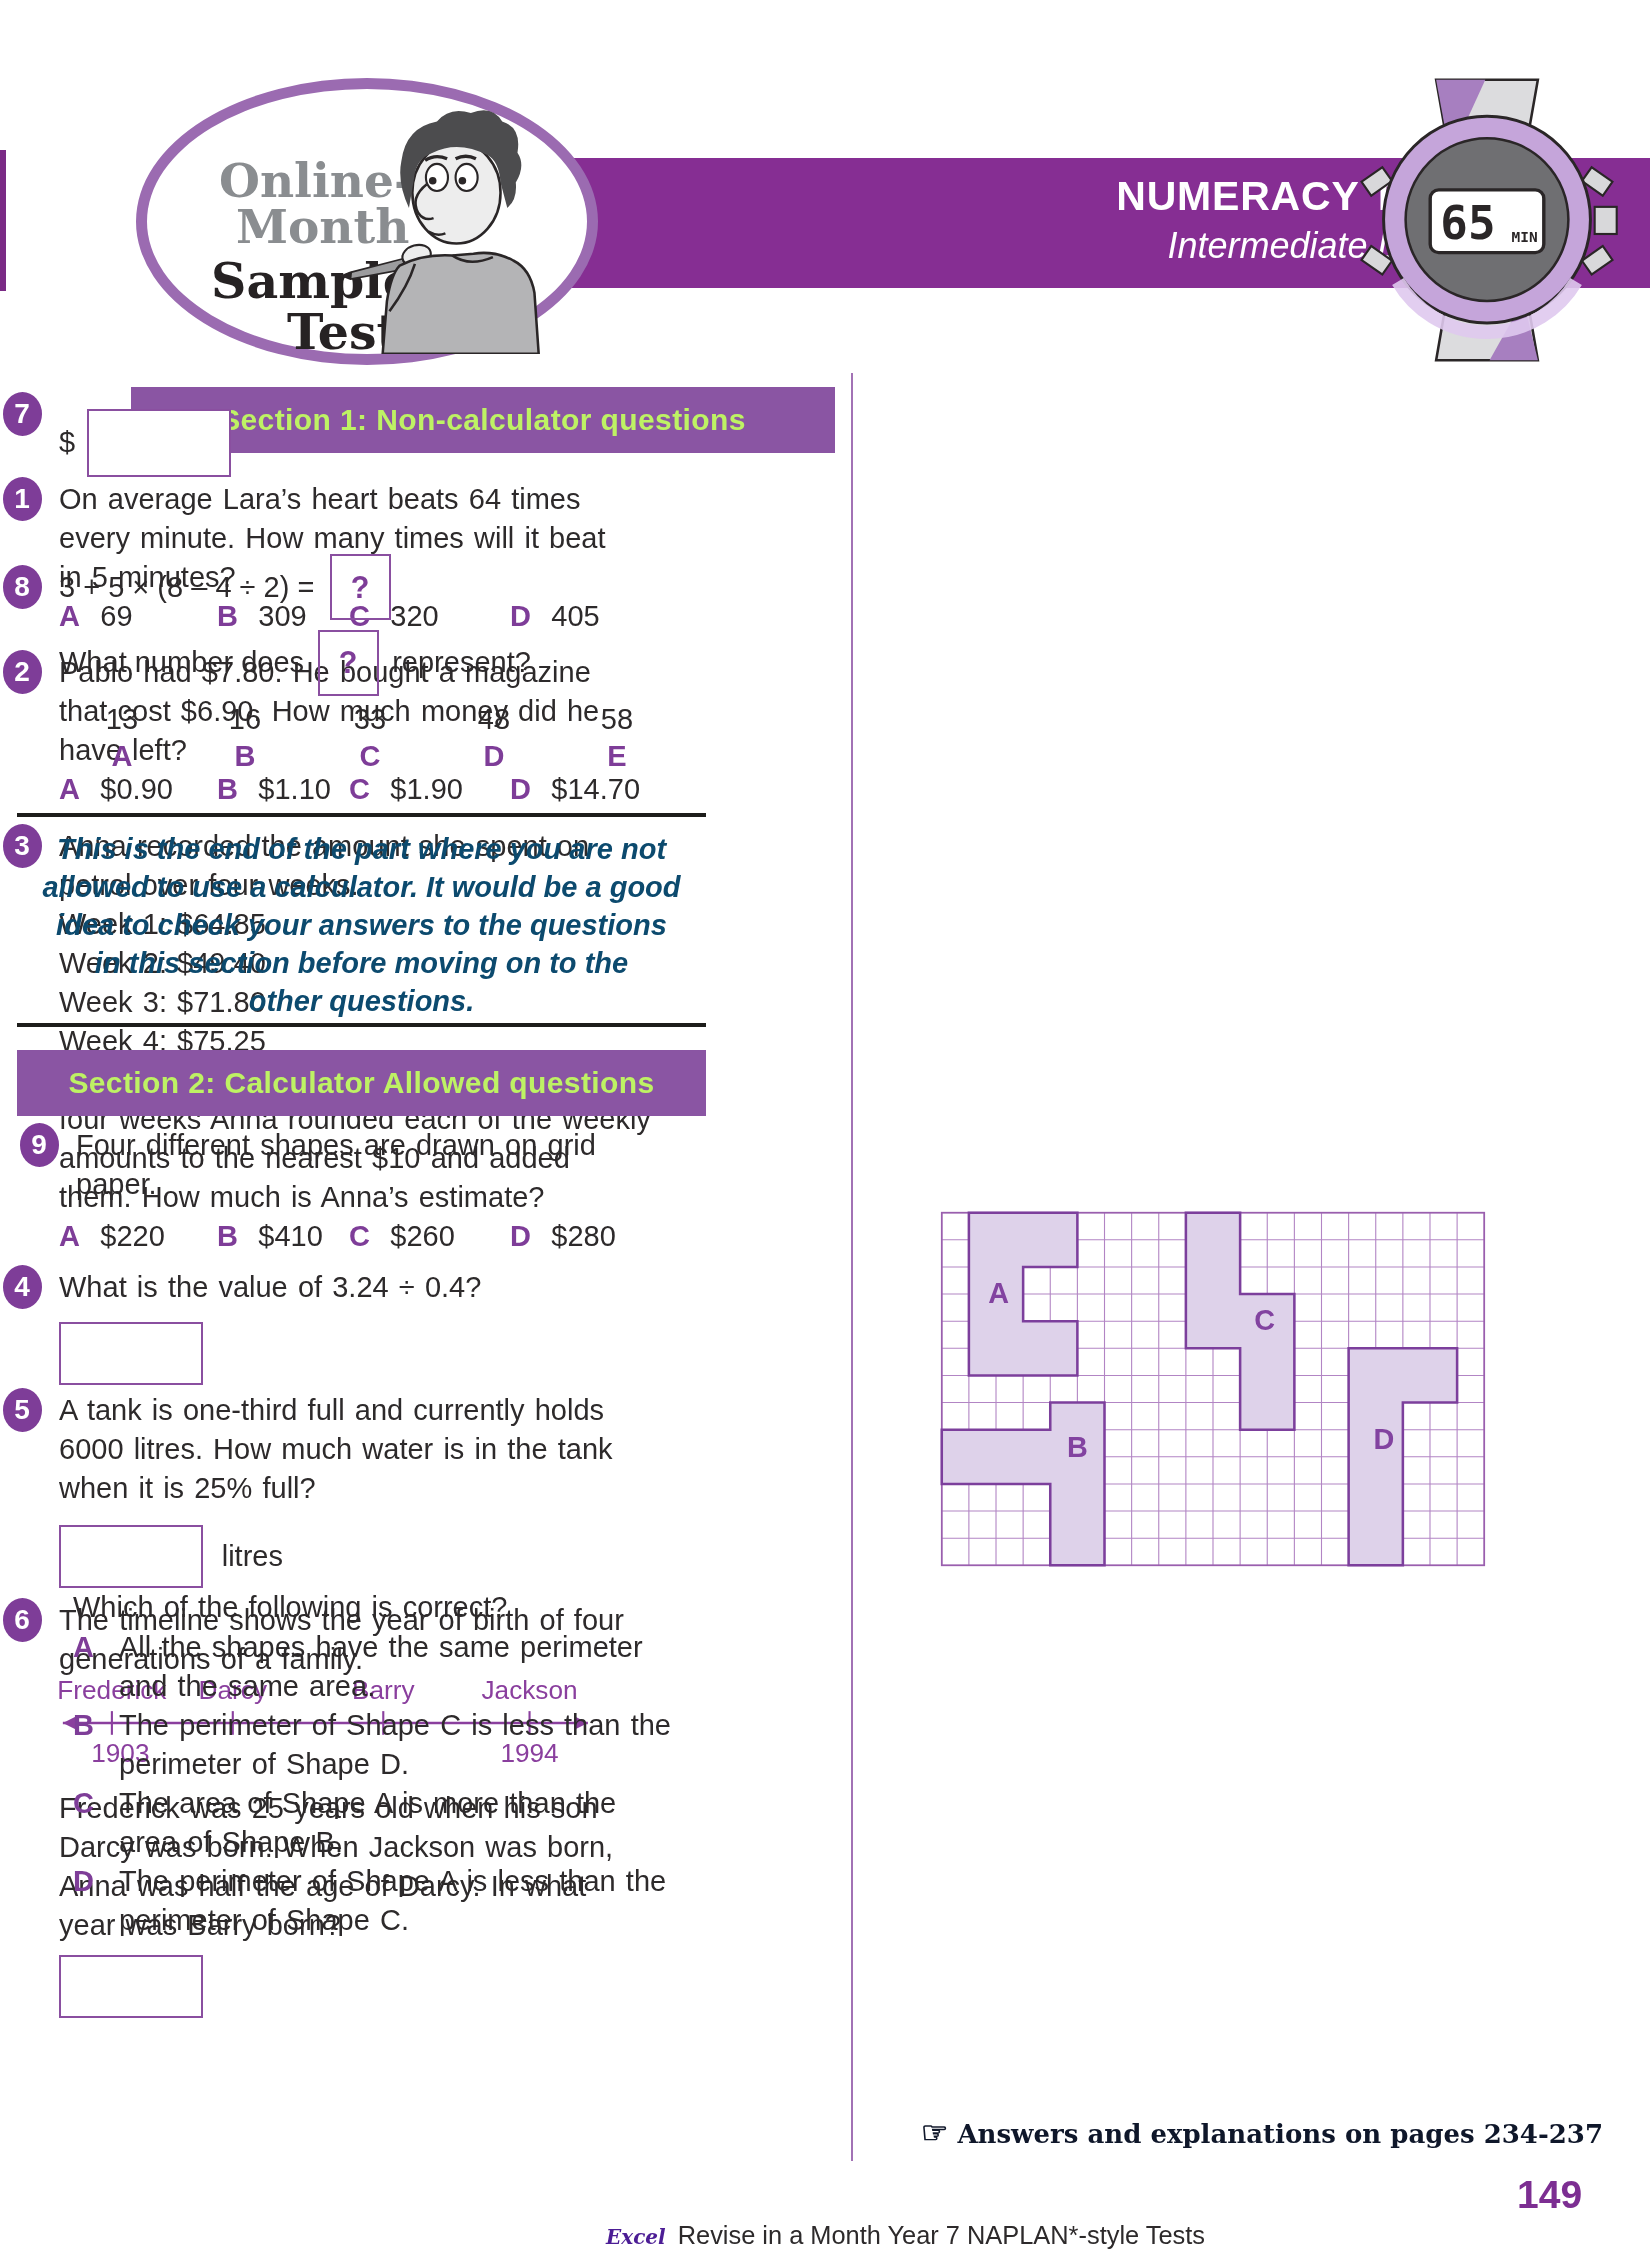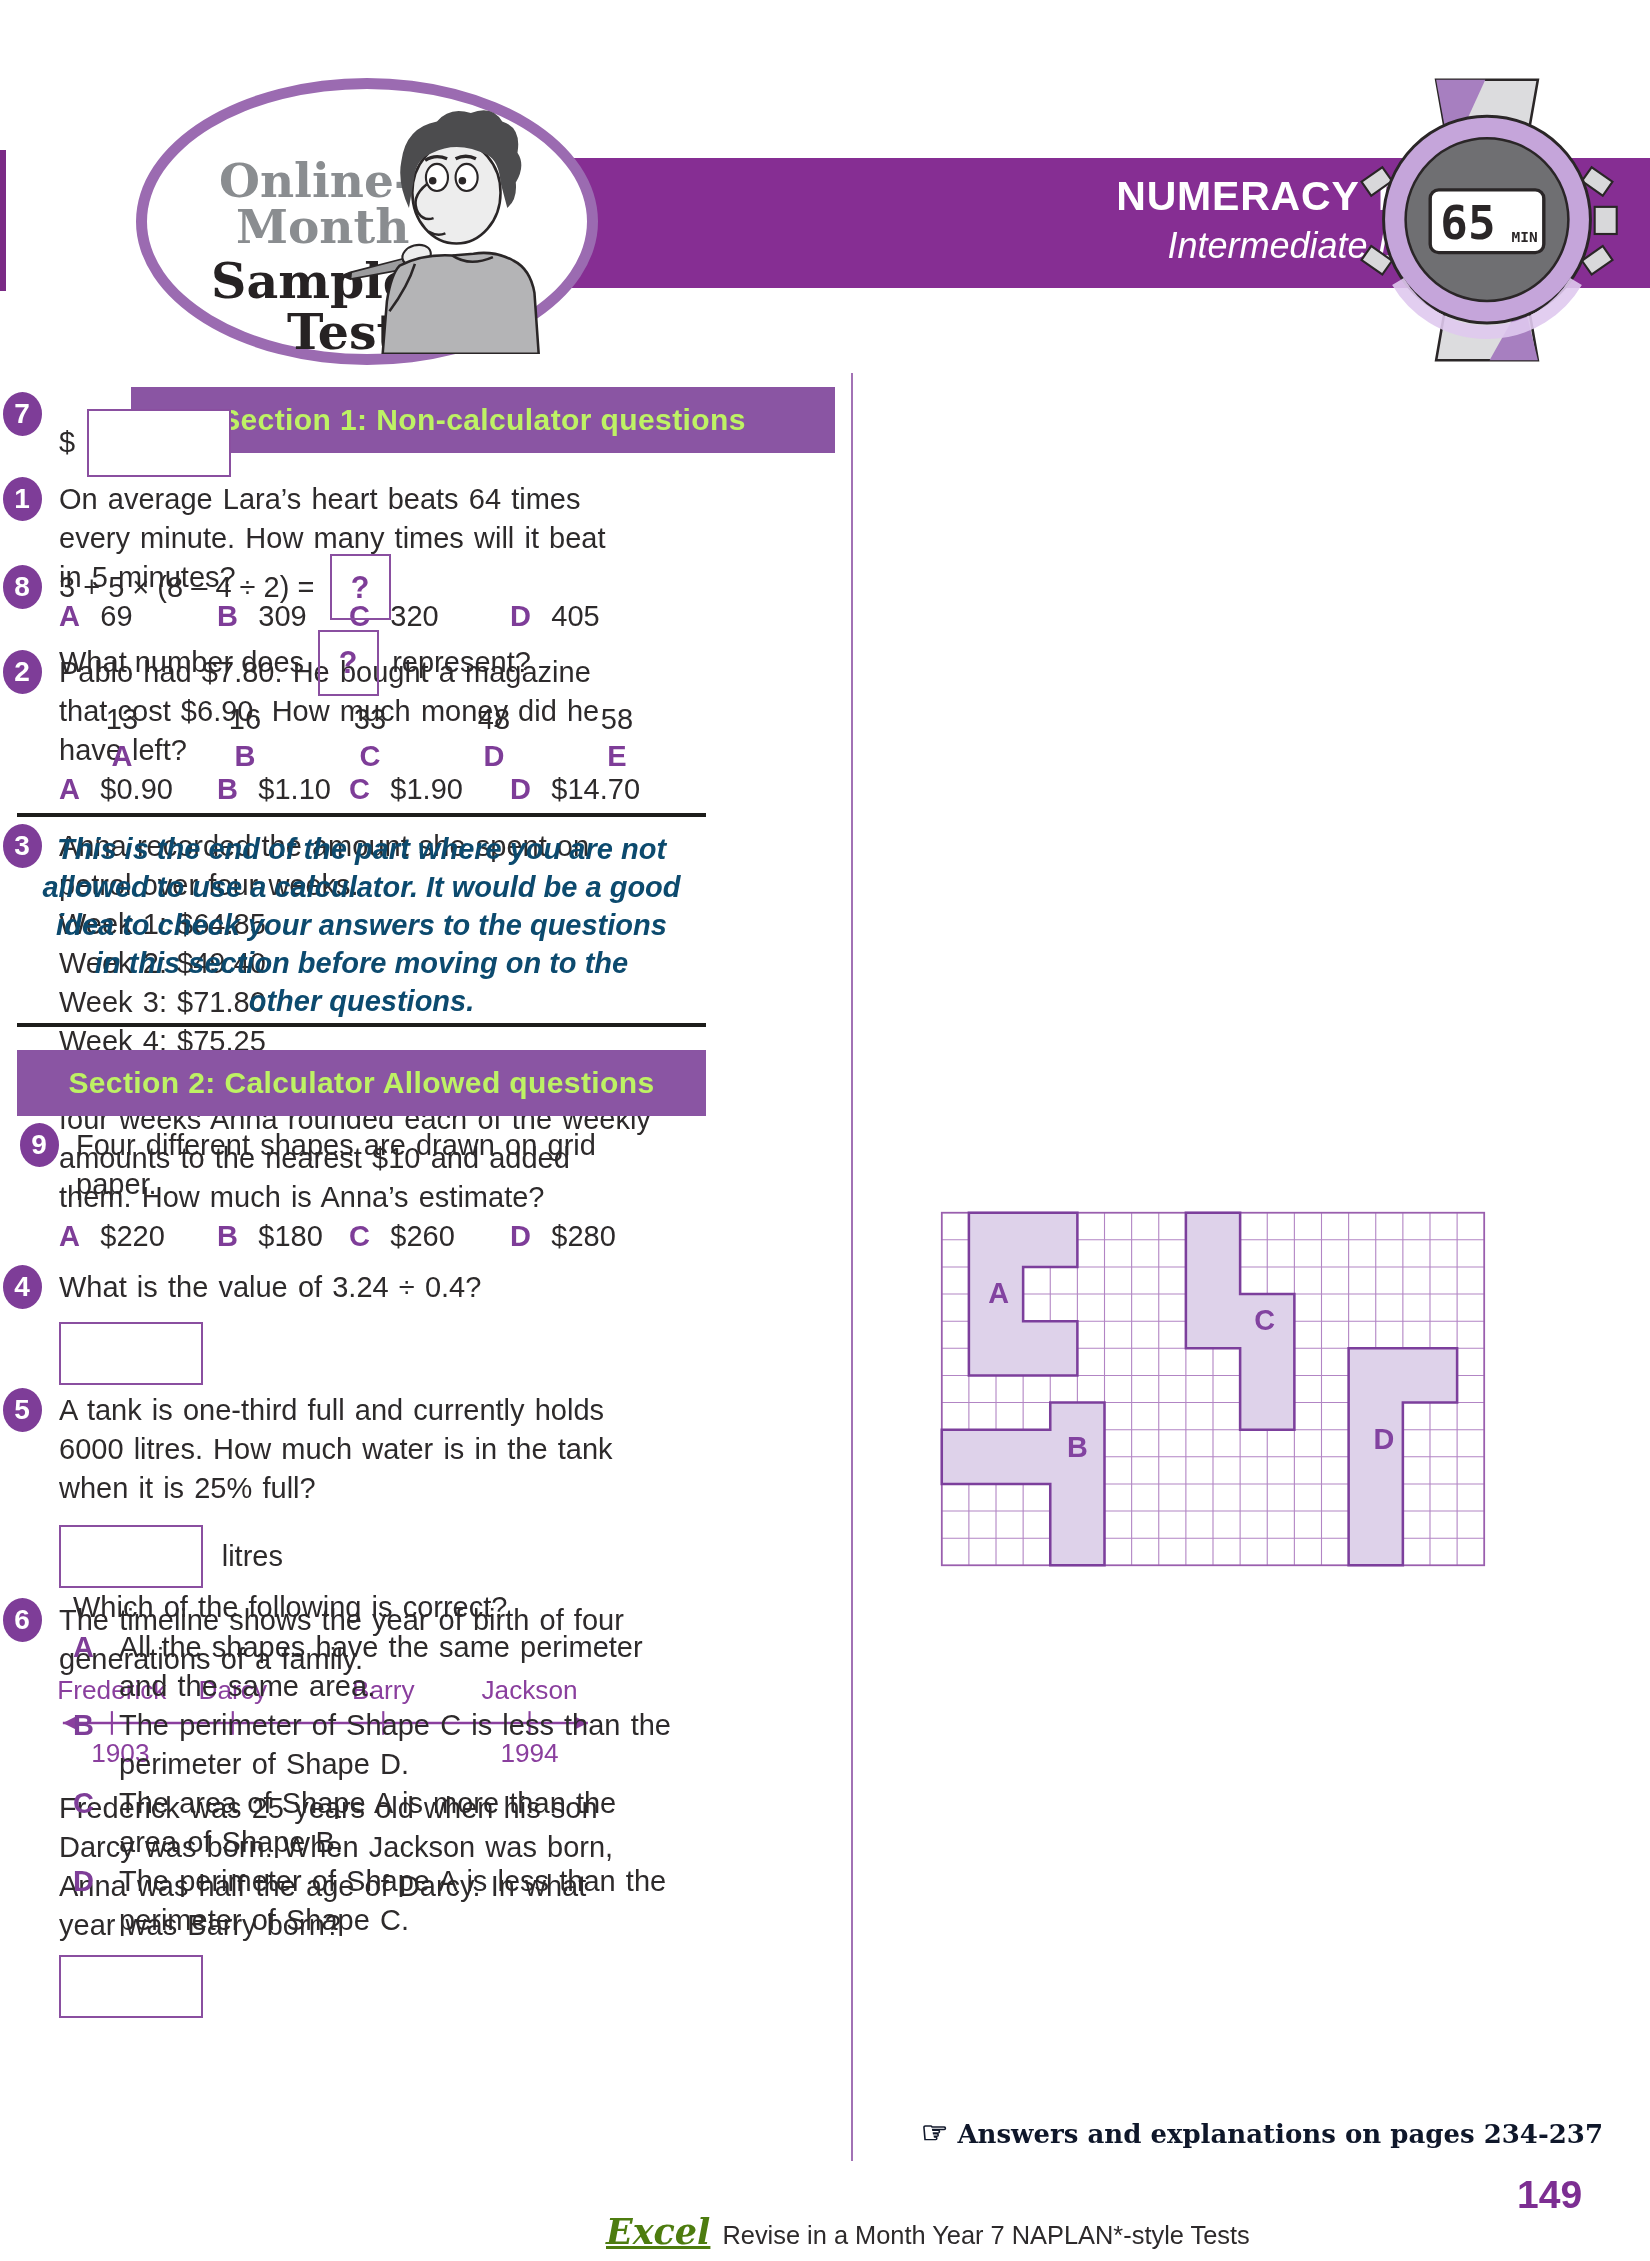--- a/index.html
+++ b/index.html
@@ -43,21 +43,21 @@
   .rule{height:4.2px;background:#1d1d1b;}
   #notice{text-align:center;color:#0c4a6e;font-weight:bold;font-style:italic;font-size:29px;}
   .numcell{position:absolute;transform:translateX(-50%);height:37px;line-height:37px;}
   .abccell{position:absolute;transform:translateX(-50%);height:37px;line-height:37px;color:#7e3d98;font-weight:bold;}
   .q9opt{position:relative;padding-left:46px;}
   .q9opt .letter{position:absolute;left:0;top:0;height:39px;line-height:39px;}
   
   #foot-note{color:#0f172a;font-family:"DejaVu Serif",serif;font-weight:bold;font-size:26px;
              text-align:right;white-space:nowrap;}
   #brand{display:flex;align-items:baseline;gap:12px;white-space:nowrap;}
-  #brand-name{font-family:"DejaVu Serif",serif;font-style:italic;font-weight:bold;font-size:35px;color:#4d7c0f;text-decoration:underline;}
+  #brand-name{font-family:"DejaVu Serif",serif;font-style:italic;font-weight:bold;font-size:20px;color:#4c1d95;}
   #brand-rest{font-size:25.4px;color:#2d2a2b;margin-top:38px;}
   #pagenum{font-size:39px;font-weight:bold;color:#7c2e92;}
 </style>
 </head>
 <body>
 
 <div id="edge-bar" class="abs"></div>
 <div id="banner" class="abs">
   <div id="banner-text" class="abs">
     <div id="banner-title">NUMERACY TEST 1</div>
@@ -184,21 +184,21 @@
       <div class="line">amounts to the nearest $10 and added</div>
       <div class="line">them. How much is Anna’s estimate?</div>
     </div>
   <div class="optrow">
       <span class="opt">
         <span class="letter">A</span>
         <span>$220</span>
       </span>
       <span class="opt">
         <span class="letter">B</span>
-        <span>$180</span>
+        <span>$410</span>
       </span>
       <span class="opt">
         <span class="letter">C</span>
         <span>$260</span>
       </span>
       <span class="opt">
         <span class="letter">D</span>
         <span>$280</span>
       </span>
     </div>

